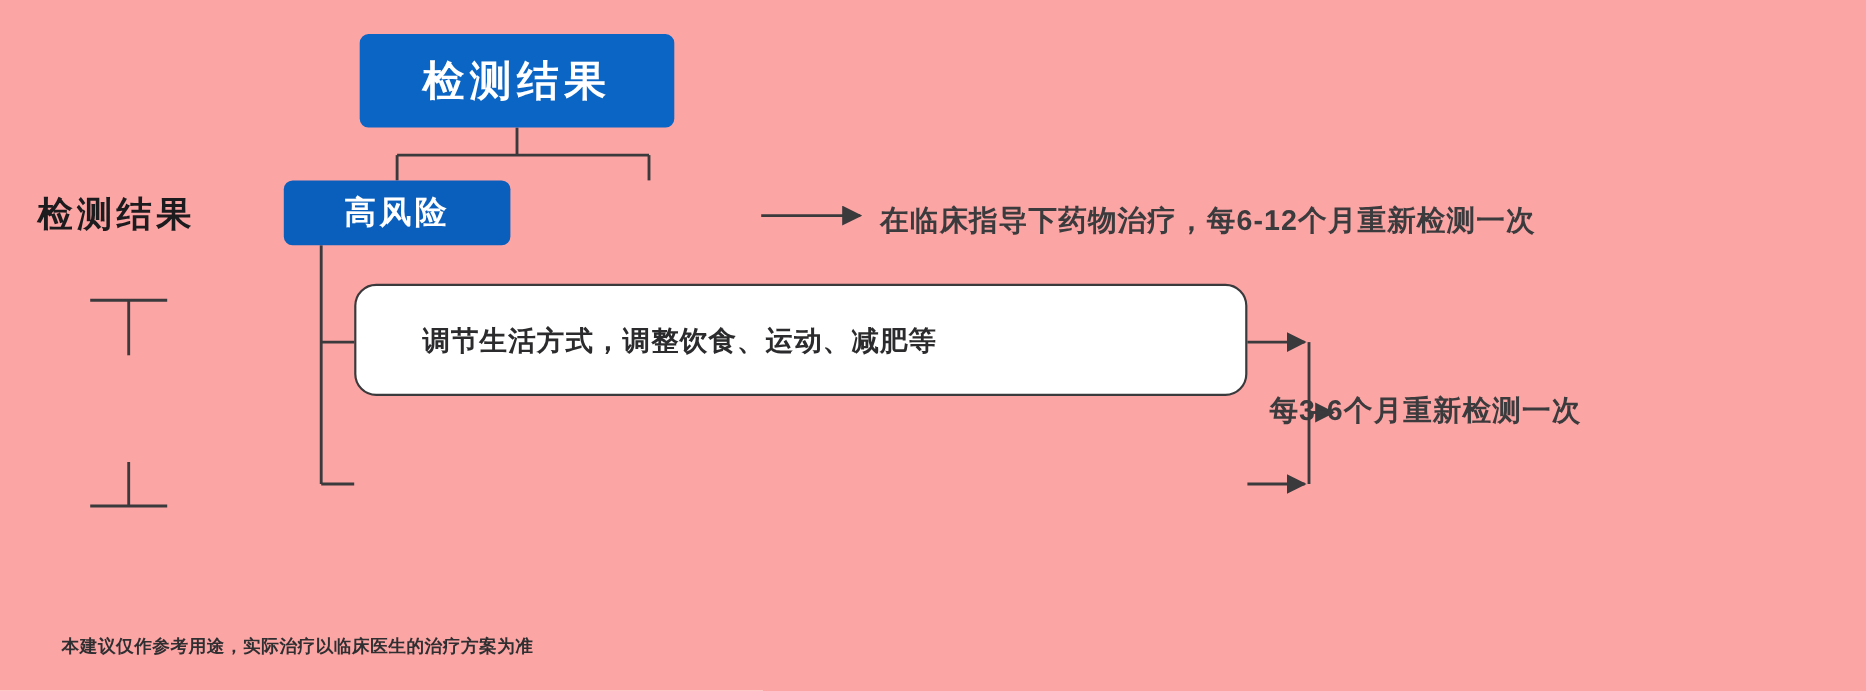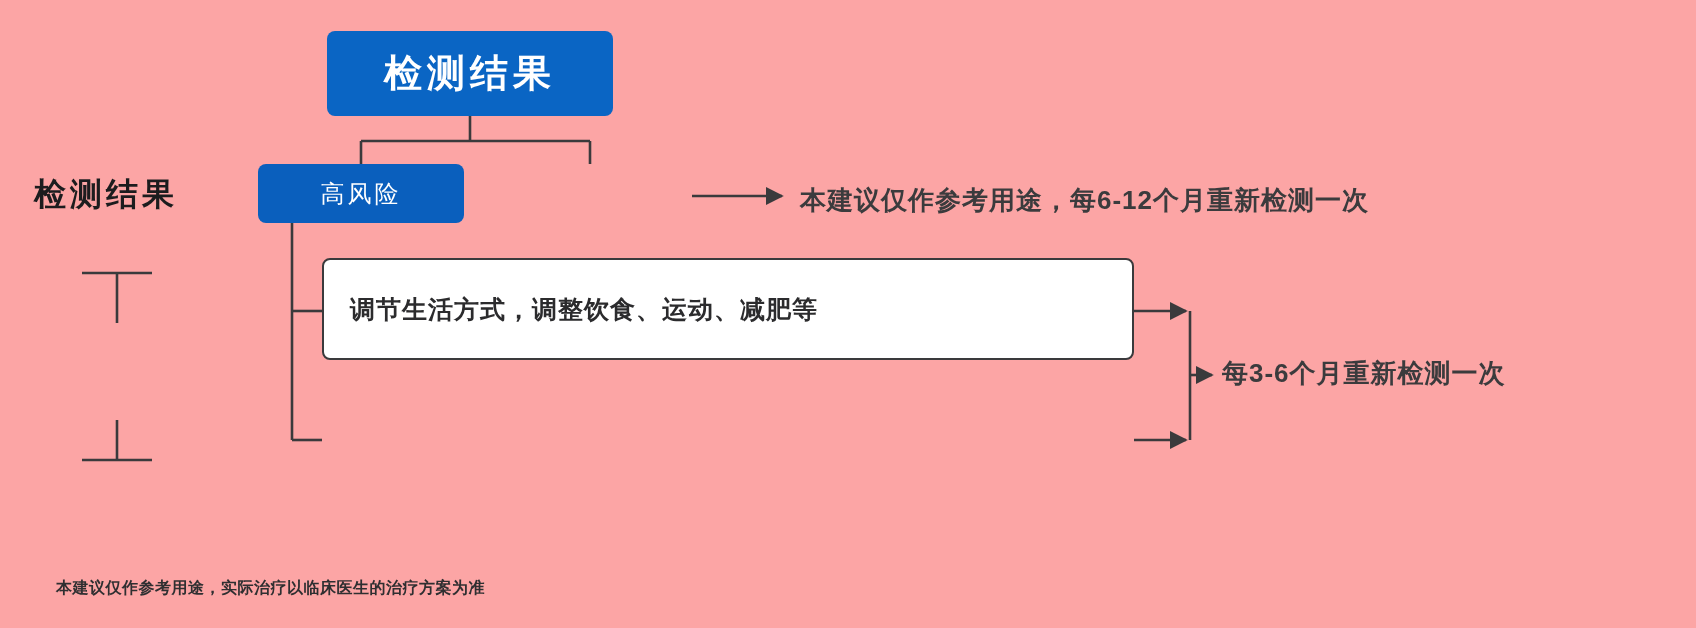--- a/index.html
+++ b/index.html
@@ -47,48 +47,48 @@
     font-size: 38px;
     font-weight: 700;
     letter-spacing: 5px;
   }
   .node.risk-high {
     left: 258px;
     top: 164px;
     width: 206px;
     height: 59px;
     background: #0A5FBD;
-    font-size: 24px;
-    font-weight: 400;
+    font-size: 29px;
+    font-weight: 700;
     letter-spacing: 3px;
   }
   .node.risk-low {
     left: 488px;
     top: 164px;
     width: 204px;
     height: 59px;
     background: #22BDF0;
     font-size: 29px;
     font-weight: 700;
     letter-spacing: 3px;
   }
 
   .card {
     position: absolute;
     box-sizing: border-box;
     display: flex;
     align-items: center;
     border: 2px solid #3a3a3c;
-    border-radius: 8px;
+    border-radius: 20px;
     background: #ffffff;
     color: #2b2b2d;
     font-size: 25px;
     font-weight: 700;
     letter-spacing: 1px;
-    padding-left: 26px;
+    padding-left: 60px;
     white-space: nowrap;
   }
   .card.treatment-1 {
     left: 322px;
     top: 258px;
     width: 812px;
     height: 102px;
   }
   .card.treatment-2 {
     left: 322px;
@@ -110,21 +110,21 @@
 
   .flow-text {
     position: absolute;
     color: #3b3b3d;
     font-size: 26px;
     font-weight: 700;
     letter-spacing: 1px;
     white-space: nowrap;
   }
   .flow-text.low-risk-note { left: 800px; top: 183px; }
-  .flow-text.retest-note   { left: 1222px; top: 356px; }
+  .flow-text.retest-note   { left: 1154px; top: 356px; }
 
   .disclaimer {
     position: absolute;
     left: 56px;
     top: 578px;
     color: #2f2f31;
     font-size: 16px;
     font-weight: 700;
     letter-spacing: 0.5px;
     white-space: nowrap;
@@ -179,19 +179,19 @@
 
   <div class="node risk-high">高风险</div>
 
 
   <div class="card treatment-1">调节生活方式，调整饮食、运动、减肥等</div>
 
 
   <div class="side-label results">检测结果</div>
 
 
-  <div class="flow-text low-risk-note">本建议仅作参考用途，每6-12个月重新检测一次</div>
+  <div class="flow-text low-risk-note">在临床指导下药物治疗，每6-12个月重新检测一次</div>
 
   <div class="flow-text retest-note">每3-6个月重新检测一次</div>
 
   <div class="disclaimer">本建议仅作参考用途，实际治疗以临床医生的治疗方案为准</div>
 
 </div>
 
 </body></html>

